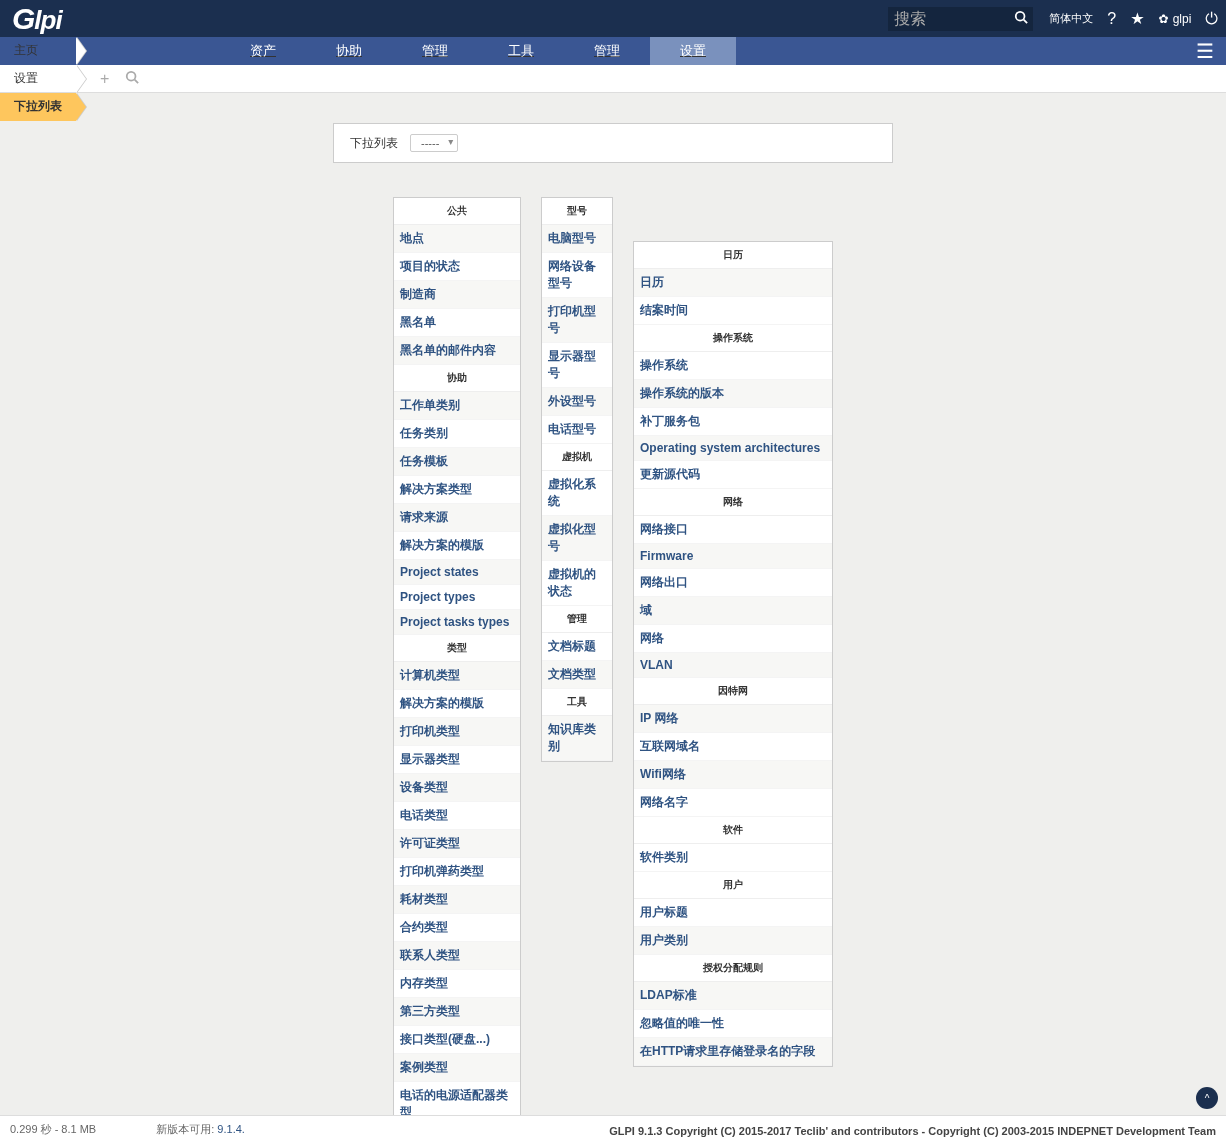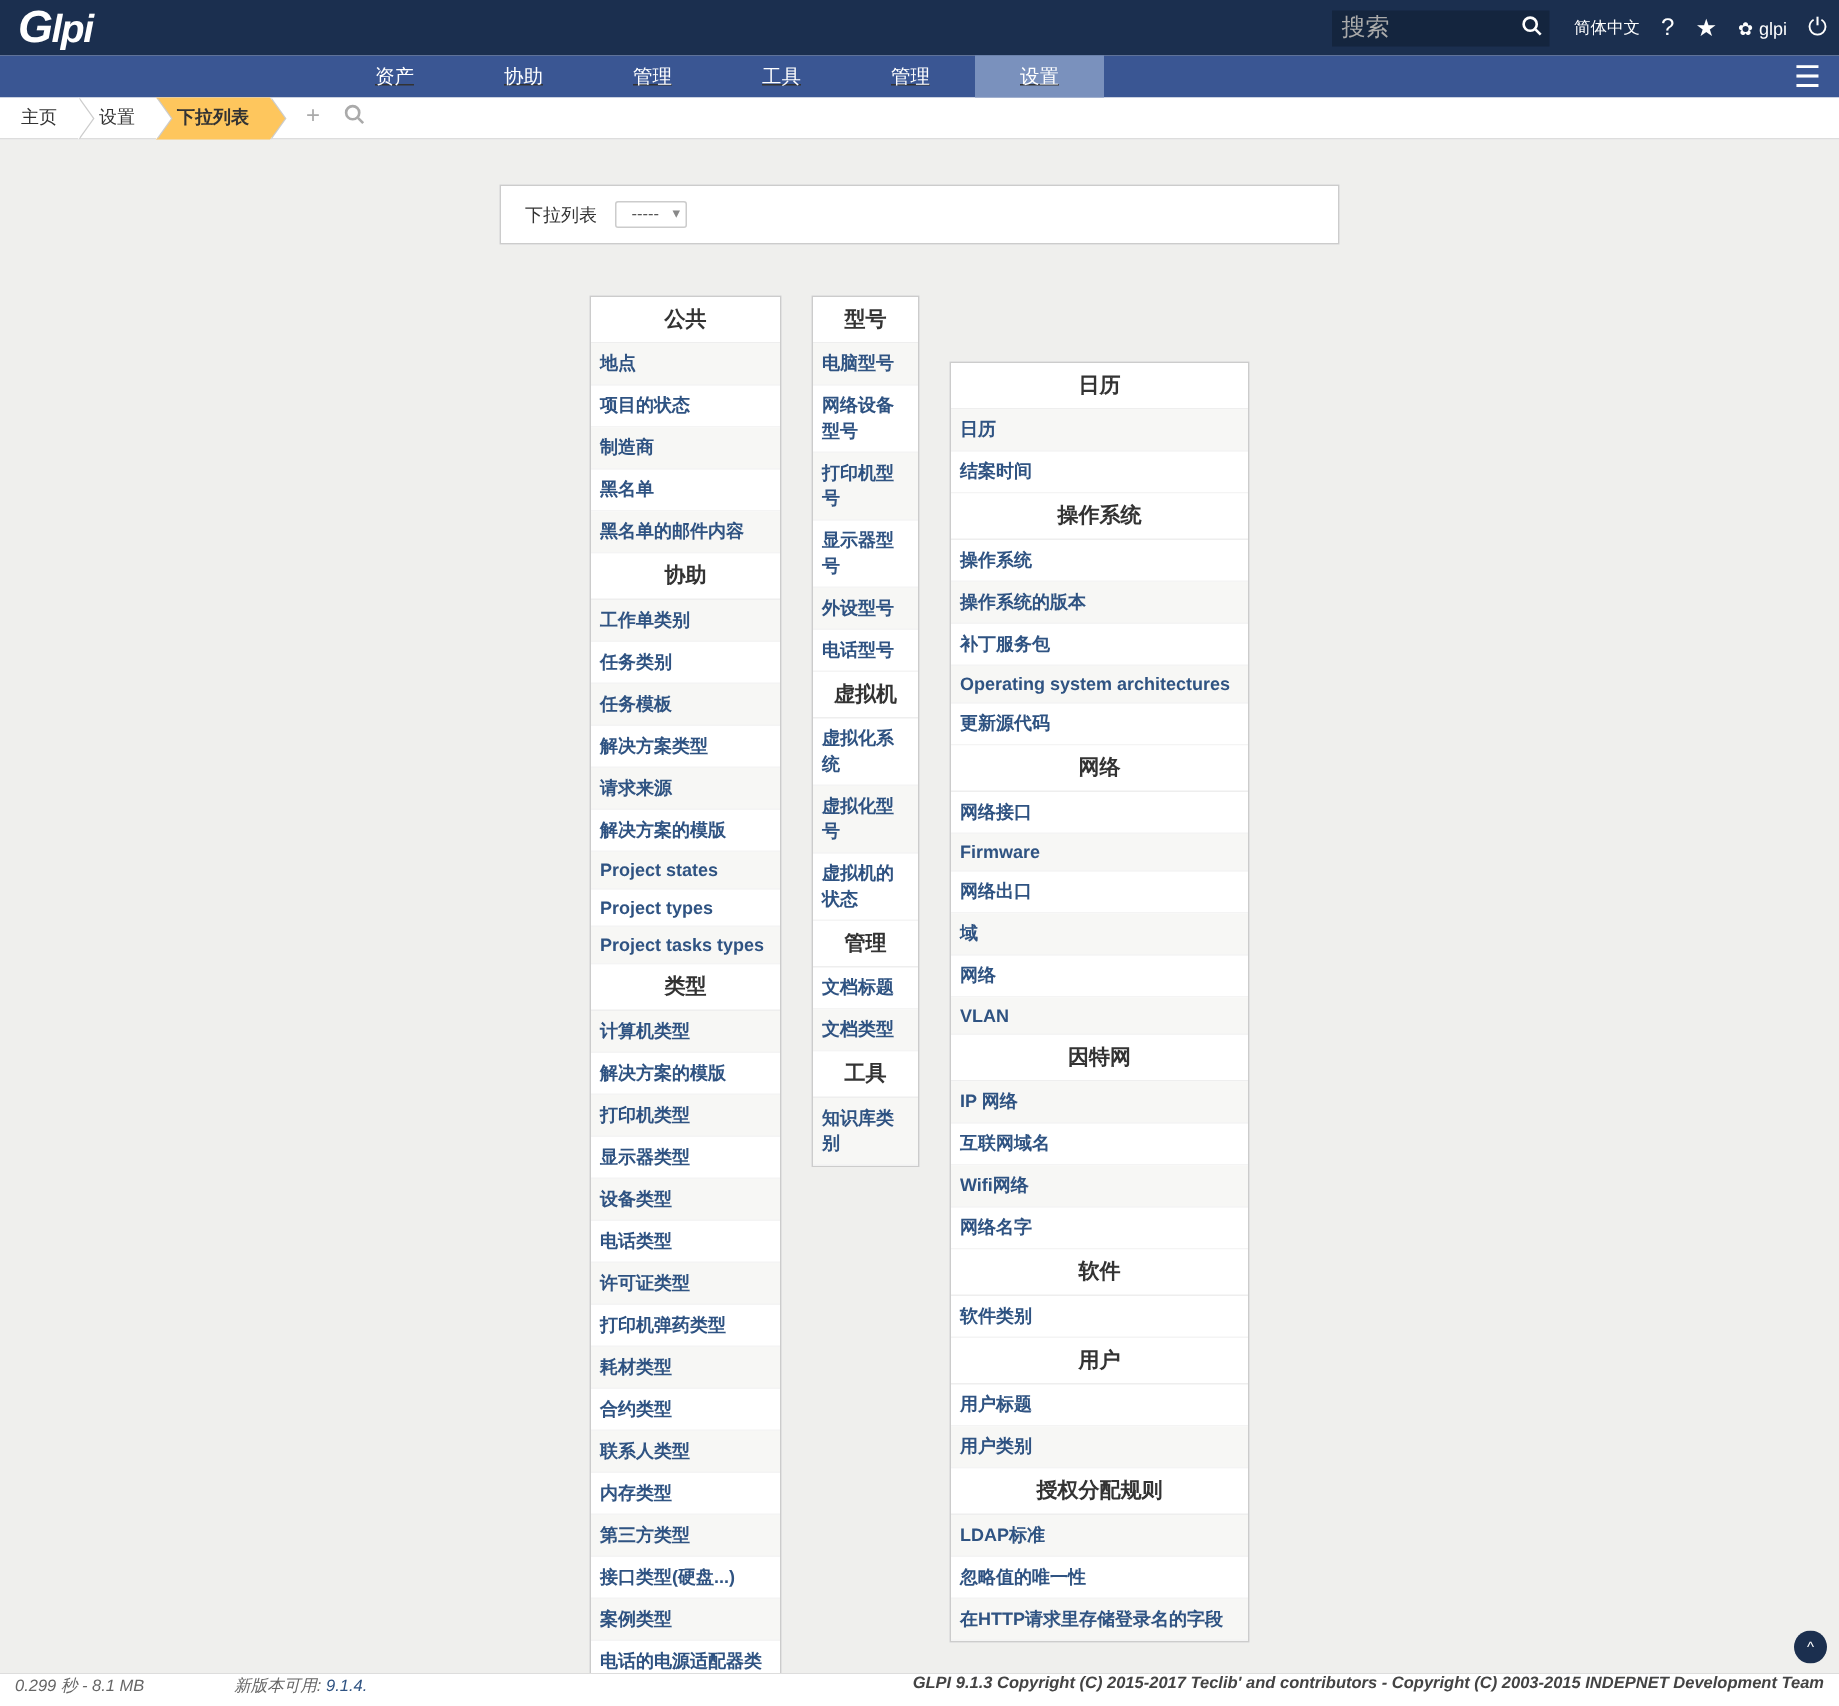--- a/index.html
+++ b/index.html
@@ -38,26 +38,26 @@
 .dropdown-row { background: #fff; border: 1px solid #ccc; padding: 10px 16px; width: 560px; display: flex; align-items: center; gap: 12px; margin-bottom: 34px; }
 .dropdown-label { font-size: 12px; color: #333; }
 .dropdown-select { border: 1px solid #ccc; background: #fff; padding: 2px 18px 2px 10px; font-size: 11px; cursor: pointer; position: relative; border-radius: 2px; color: #555; }
 .dropdown-select:after { content: "▾"; position: absolute; right: 4px; top: 1px; color: #888; font-size: 10px; }
 
 .columns { display: flex; gap: 20px; align-items: flex-start; }
 .col-box { background: #fff; border: 1px solid #ccc; }
 .col1 { width: 128px; }
 .col2 { width: 72px; }
 .col3 { width: 200px; margin-top: 44px; }
-.section-header { background: #fff; text-align: center; font-weight: bold; font-size: 14px; color: #333; padding: 6px 4px; border-bottom: 1px solid #eee; }
+.section-header { background: #fff; text-align: center; font-weight: bold; font-size: 10px; color: #333; padding: 6px 4px; border-bottom: 1px solid #eee; }
 .section-item { padding: 5px 6px; font-size: 12px; border-bottom: 1px solid #f4f4f4; }
 .section-item:nth-child(even) { background: #f7f7f5; }
 .section-item a { color: #2f5382; font-weight: bold; font-size: 12px; }
 
-.footer { position: fixed; bottom: 0; left: 0; right: 0; background: #fff; border-top: 1px solid #ddd; height: 22px; display: flex; align-items: flex-start; padding: 0 10px; font-size: 11px; color: #666; font-style: italic; }
+.footer { position: fixed; bottom: 0; left: 0; right: 0; background: #fff; border-top: 1px solid #ddd; height: 22px; display: flex; align-items: flex-end; padding: 0 10px; font-size: 11px; color: #666; }
 .footer-left { flex: 0 0 auto; }
 .footer-mid { flex: 0 0 auto; margin-left: 60px; }
 .footer-mid a { color: #2f5382; }
 .footer-right { flex: 1; text-align: right; font-weight: bold; color: #444; }
 
 .scroll-top { position: fixed; right: 8px; bottom: 28px; width: 22px; height: 22px; background: #1b2f4f; color: #fff; border-radius: 50%; display: flex; align-items: center; justify-content: center; font-size: 10px; cursor: pointer; }
 </style>
 </head>
 <body>
 
@@ -90,21 +90,21 @@
       <div class="menu-item">协助</div>
       <div class="menu-item">管理</div>
       <div class="menu-item">工具</div>
       <div class="menu-item">管理</div>
       <div class="menu-item active">设置</div>
     </div>
   <div class="hamburger">☰</div>
 </div>
 
 <div class="breadcrumb-bar">
-  <div id="breadcrumb-items" style="display:flex;">
+  <div id="breadcrumb-items" style="display:flex;flex-direction:column;">
       <div class="crumb">主页</div>
       <div class="crumb">设置</div>
       <div class="crumb active">下拉列表</div>
     </div>
   <div class="crumb-actions">
     <span class="crumb-action">+</span>
     <span class="crumb-action">
       <svg width="14" height="14" viewBox="0 0 16 16" fill="none" stroke="#aaa" stroke-width="2">
           <circle cx="7" cy="7" r="5"></circle>
           <line x1="11" y1="11" x2="15" y2="15"></line>

